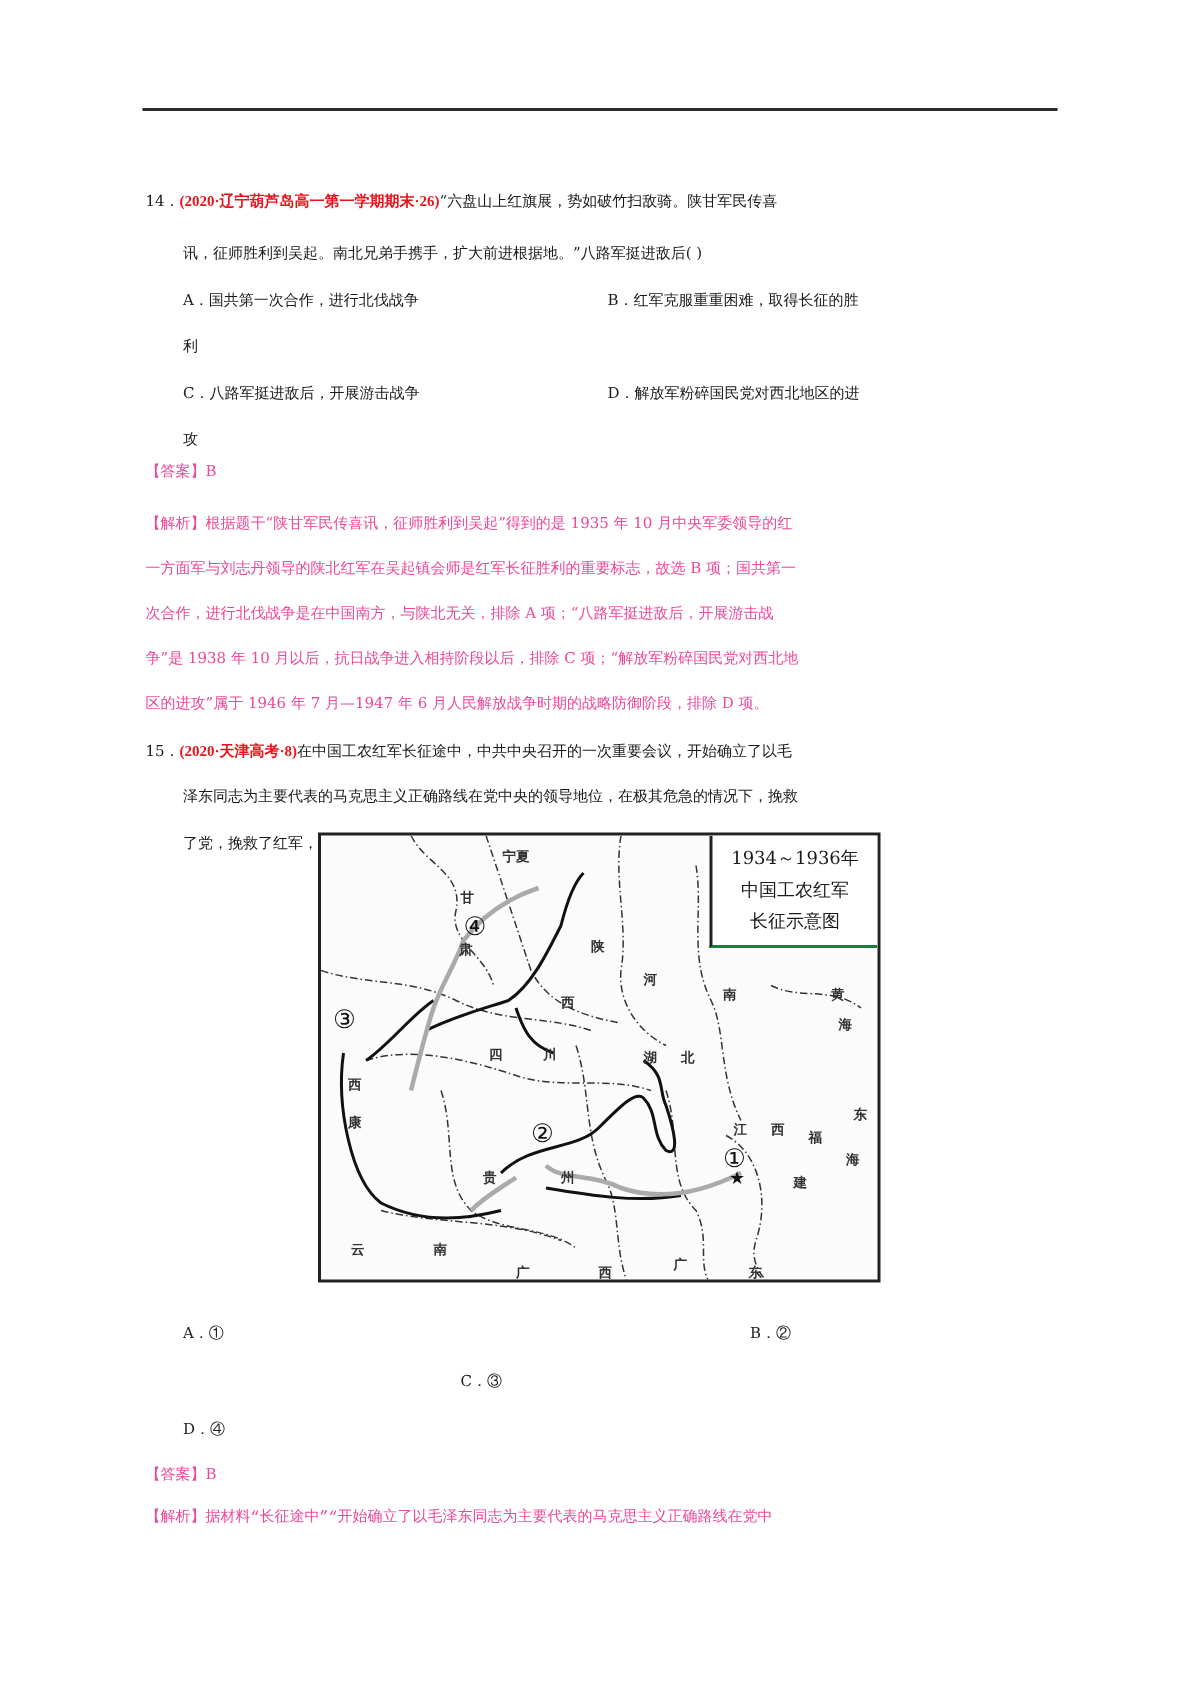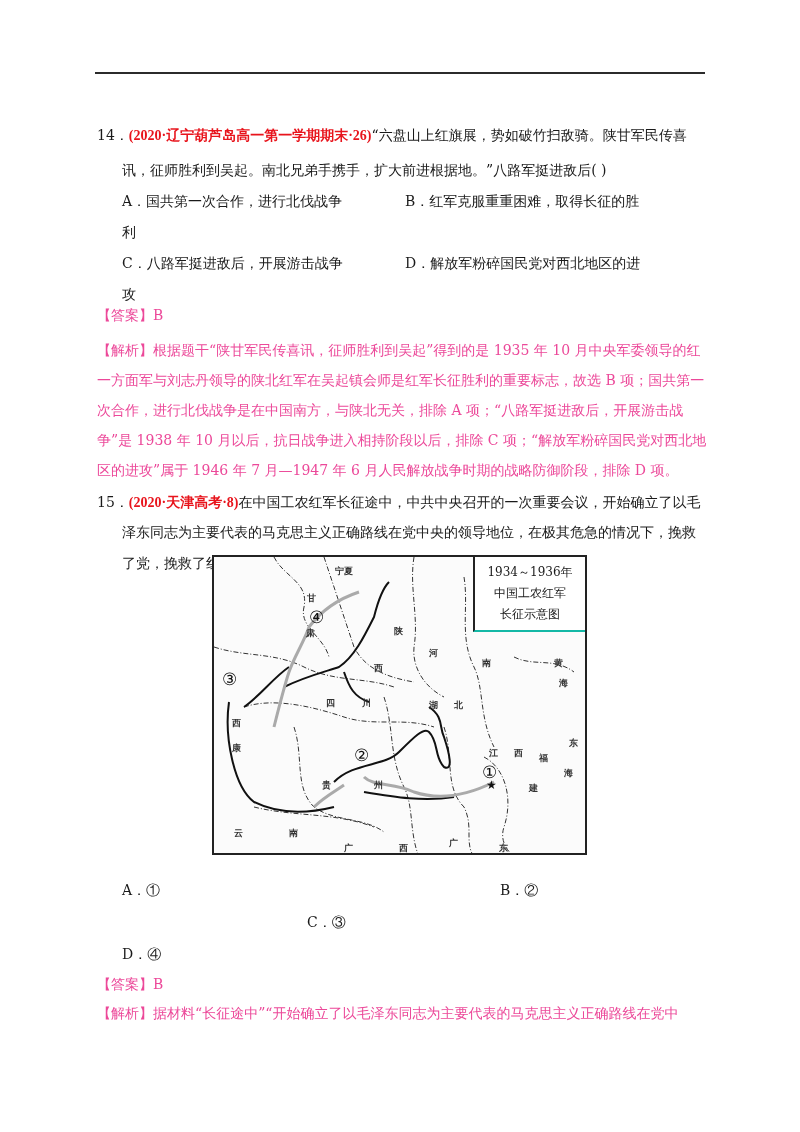--- a/index.html
+++ b/index.html
@@ -1,26 +1,26 @@
 <!DOCTYPE html>
 <html><head>
 <meta charset="utf-8">
 <style>
   html, body { margin: 0; padding: 0; background: #ffffff; }
   body { width: 800px; height: 1132px; position: relative; overflow: hidden;
          font-family: "DejaVu Serif", "Liberation Serif", serif; color: #1a1a1a; }
   .rule { position: absolute; left: 95px; top: 72px; width: 610px; height: 2px; background: #2b2b2b; }
-  .line { position: absolute; font-size: 14px; line-height: 20px; white-space: nowrap; }
+  .line { position: absolute; font-size: 10px; line-height: 20px; white-space: nowrap; }
   .red { color: #ec4899; }
   .src { color: #e8141c; font-weight: bold; font-family: "Liberation Serif", serif; }
   .map { position: absolute; left: 212px; top: 555px; width: 375px; height: 300px;
          border: 2px solid #222; box-sizing: border-box; background: #fbfbfb; overflow: hidden; }
   .map svg { position: absolute; left: 0; top: 0; }
   .legend { position: absolute; right: 0; top: 0; width: 112px; height: 75px; background: #fff;
-            border-left: 2px solid #222; border-bottom: 2px solid #14b8a6; box-sizing: border-box;
+            border-left: 2px solid #222; border-bottom: 2px solid #15803d; box-sizing: border-box;
             text-align: center; font-size: 12px; line-height: 21px; padding-top: 5px; }
   .lbl { position: absolute; font-size: 9px; font-weight: bold; color: #333; }
   .num { position: absolute; font-size: 17px; color: #111; }
 </style>
 </head>
 <body>
 
 <div class="rule"></div>
 
 <div class="line" style="left:97px;top:125px;">
@@ -118,13 +118,13 @@
   <span class="lbl" style="left:18px;top:160px;">西</span>
   <span class="lbl" style="left:18px;top:185px;">康</span>
 </div>
 
 <div class="line" style="left:122px;top:880px;">A．①</div>
 <div class="line" style="left:500px;top:880px;">B．②</div>
 <div class="line" style="left:307px;top:912px;">C．③</div>
 <div class="line" style="left:122px;top:944px;">D．④</div>
 
 <div class="line red" style="left:97px;top:974px;">【答案】B</div>
-<div class="line red" style="left:97px;top:1003px;">【解析】据材料“长征途中”“开始确立了以毛泽东同志为主要代表的马克思主义正确路线在党中</div>
+<div class="line red" style="left:97px;top:1003px;font-family:Liberation Mono, monospace;">【解析】据材料“长征途中”“开始确立了以毛泽东同志为主要代表的马克思主义正确路线在党中</div>
 
 </body></html>

